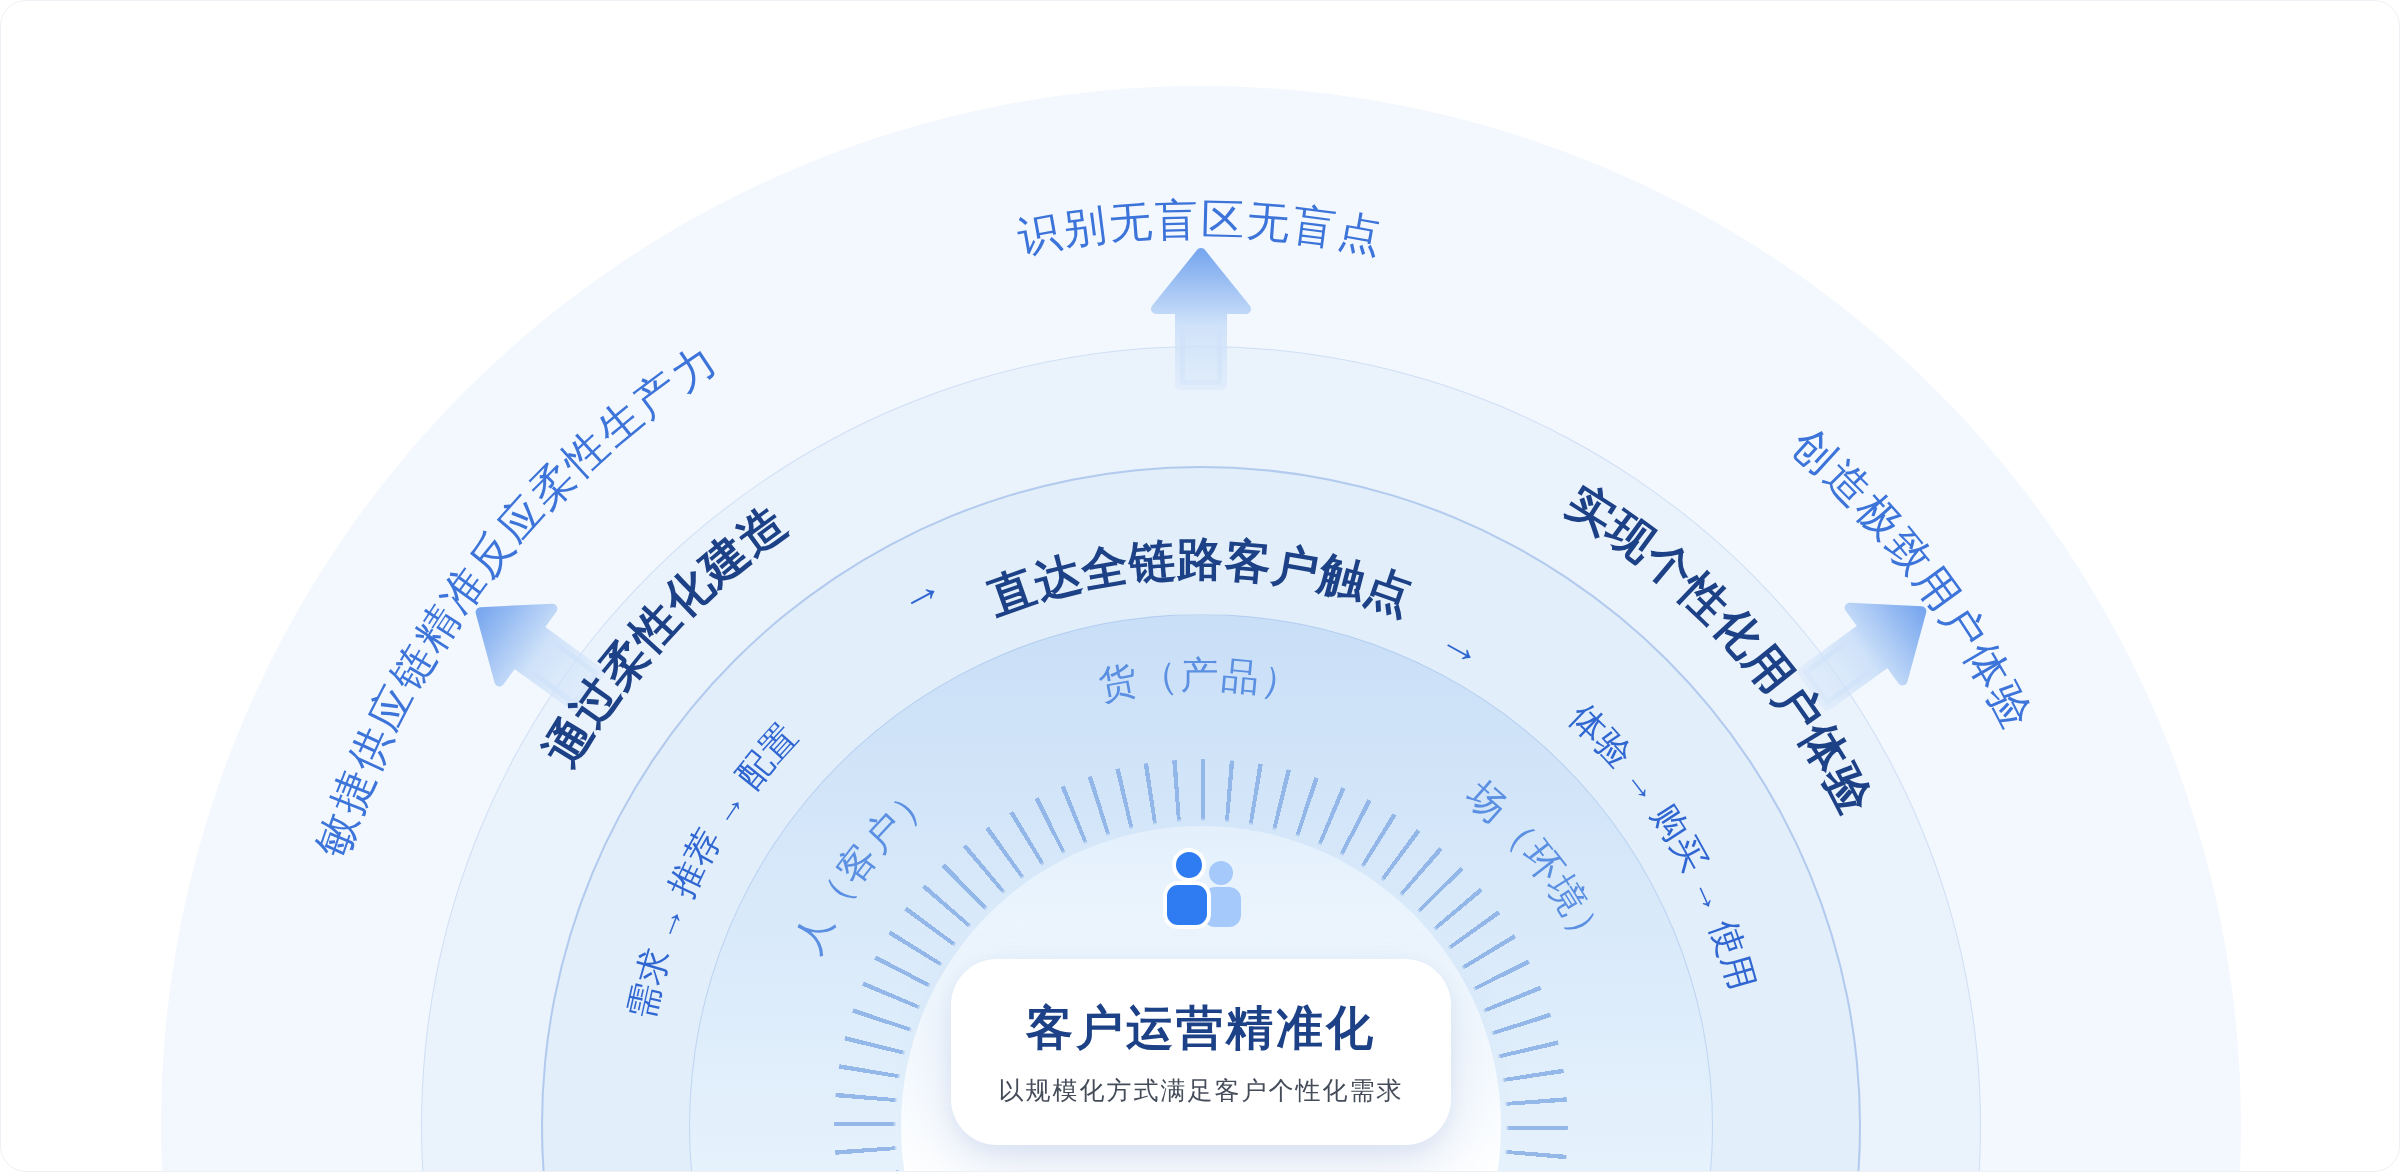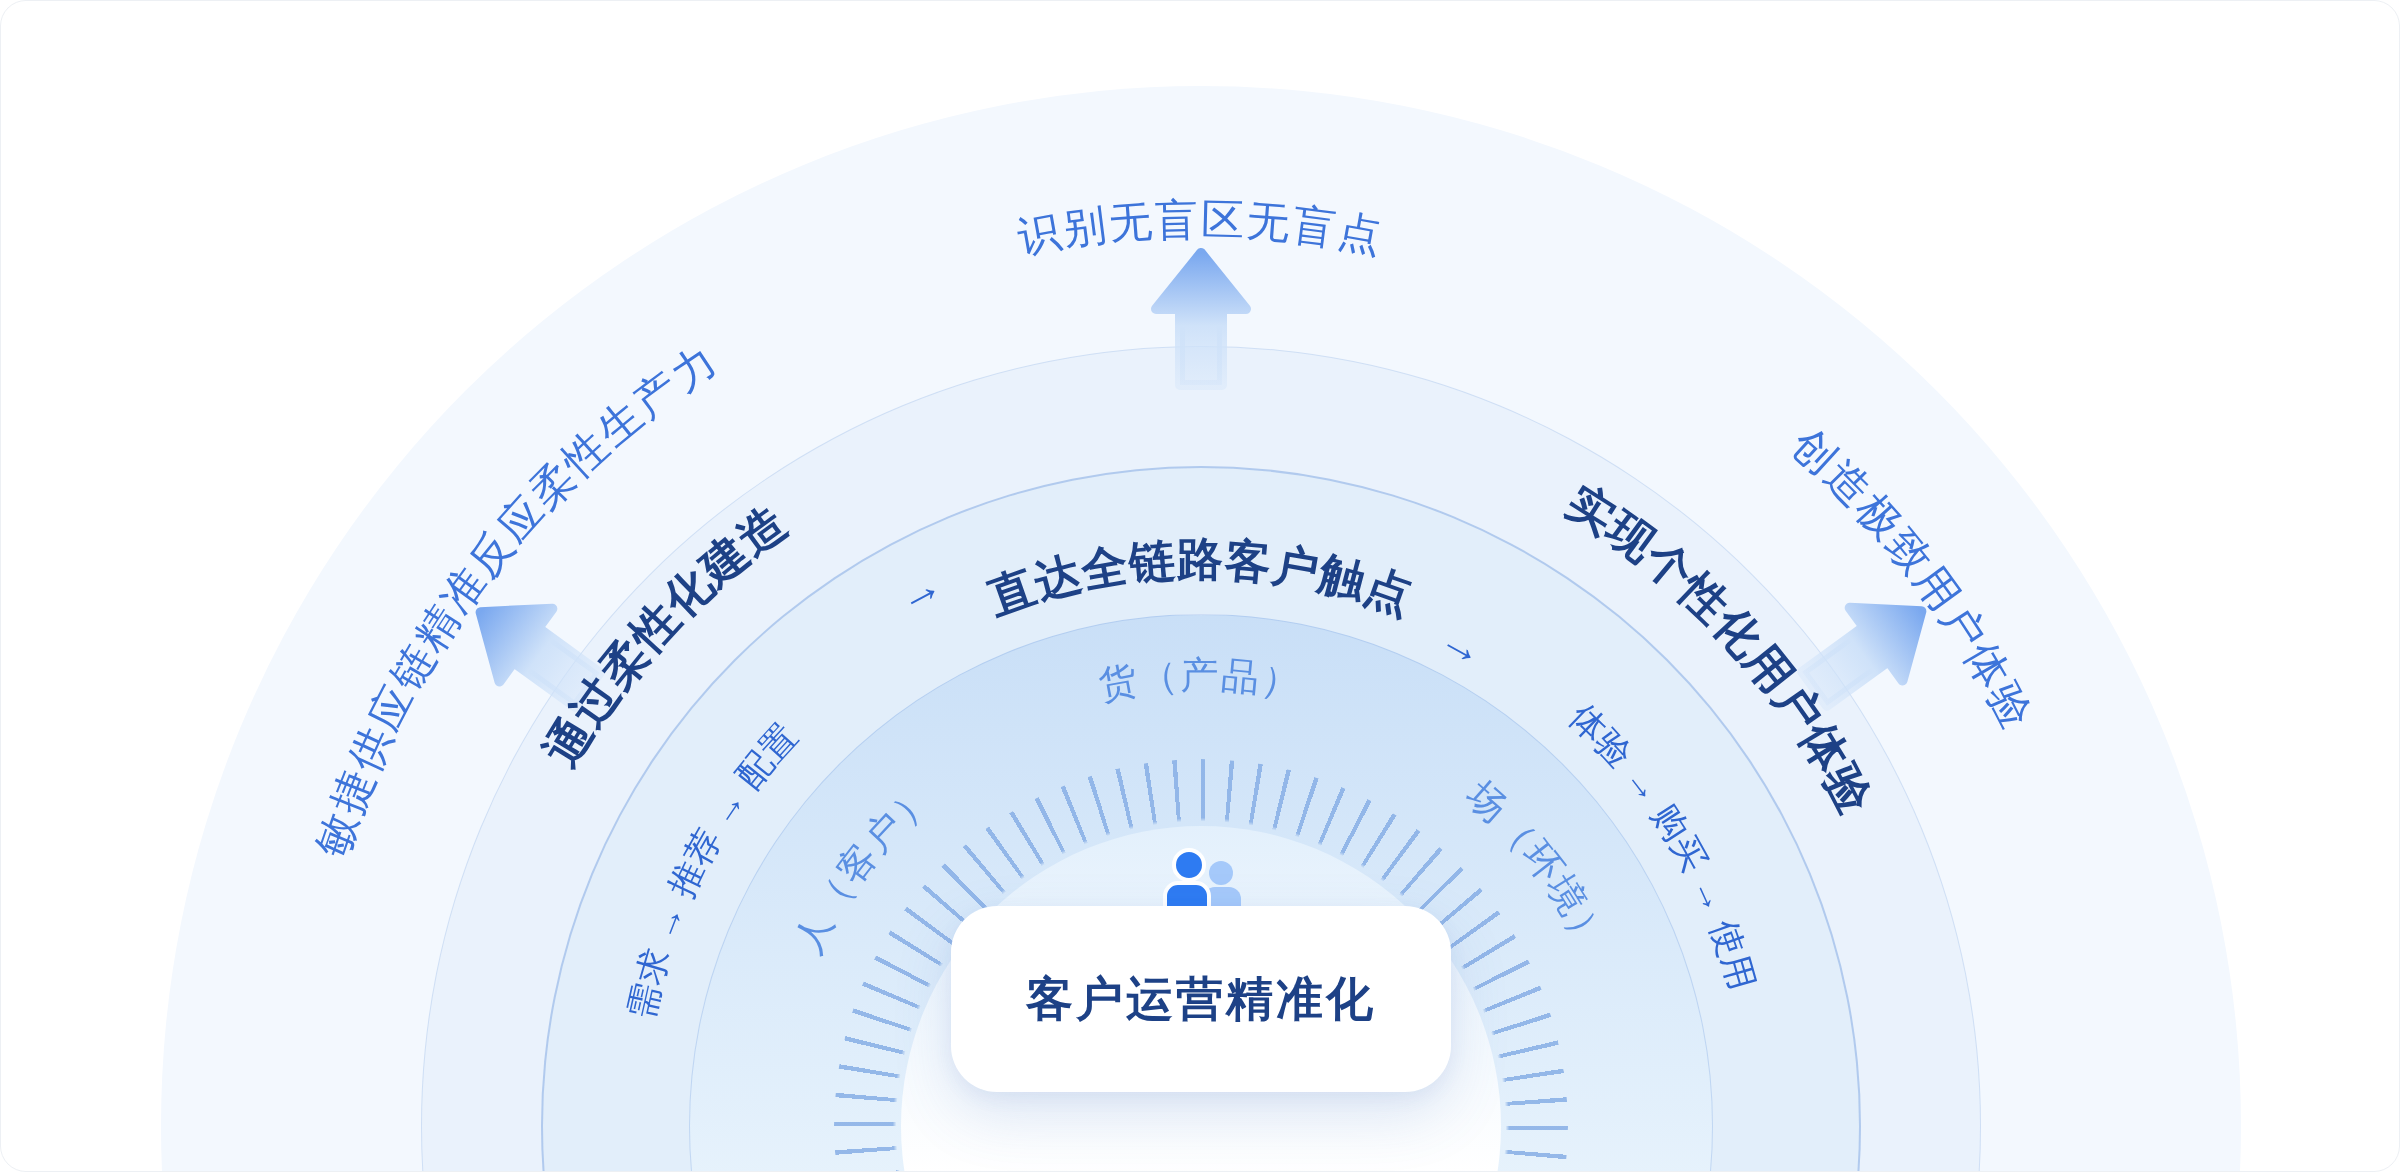--- a/index.html
+++ b/index.html
@@ -23,21 +23,21 @@
          mask:radial-gradient(closest-side,transparent 83%,#000 84%)}
   .ring-core{width:600px;height:600px;background:linear-gradient(180deg,#e3f0fc 0%,#ffffff 58%)}
   svg.overlay{position:absolute;left:0;top:0}
   .t-outer{font-size:43px;letter-spacing:3px;font-weight:500;fill:var(--outer-text);dominant-baseline:central}
   .t-bold{font-size:46px;letter-spacing:2px;font-weight:700;fill:var(--bold-text);dominant-baseline:central}
   .t-inner{font-size:38px;letter-spacing:3px;font-weight:500;fill:var(--inner-text);dominant-baseline:central}
   .t-flow{font-size:35px;letter-spacing:1px;font-weight:500;fill:var(--flow-text);dominant-baseline:central}
   .connector{font-size:44px;font-weight:700;fill:var(--flow-text);text-anchor:middle;dominant-baseline:central}
   .big-arrow{fill:url(#arrowGrad);stroke:url(#arrowGrad);stroke-width:10;stroke-linejoin:round}
   .team-icon{position:absolute;left:1200px;top:888px;transform:translate(-50%,-50%)}
-  .card{position:absolute;left:1200px;top:905px;transform:translateX(-50%);
+  .card{position:absolute;left:1200px;top:958px;transform:translateX(-50%);
         width:500px;height:186px;background:#ffffff;border-radius:46px;
         box-shadow:0 24px 60px rgba(77,116,190,.16),0 6px 18px rgba(77,116,190,.08);
         display:flex;flex-direction:column;align-items:center;justify-content:center;gap:14px}
   .card-title{font-size:47px;font-weight:700;color:var(--card-title);letter-spacing:3px}
   .card-subtitle{font-size:25px;color:var(--card-subtitle);letter-spacing:2px}
 </style>
 </head>
 <body>
 
 <div class="stage">
@@ -117,15 +117,16 @@
 
   <svg class="team-icon" viewBox="-55 -50 110 100" width="110" height="100">
     <circle cx="20" cy="-16" r="12" fill="var(--icon-secondary)"></circle>
     <rect x="2" y="-2" width="38" height="40" rx="12" fill="var(--icon-secondary)"></rect>
     <circle cx="-12" cy="-24" r="15" fill="var(--icon-primary)" stroke="#ffffff" stroke-width="4"></circle>
     <rect x="-36" y="-6" width="44" height="44" rx="13" fill="var(--icon-primary)" stroke="#ffffff" stroke-width="4"></rect>
   </svg>
 
   <div class="card">
     <div class="card-title">客户运营精准化</div>
+    <div class="card-subtitle">以规模化方式满足客户个性化需求</div>
   </div>
 
 </div>
 
 </body></html>

